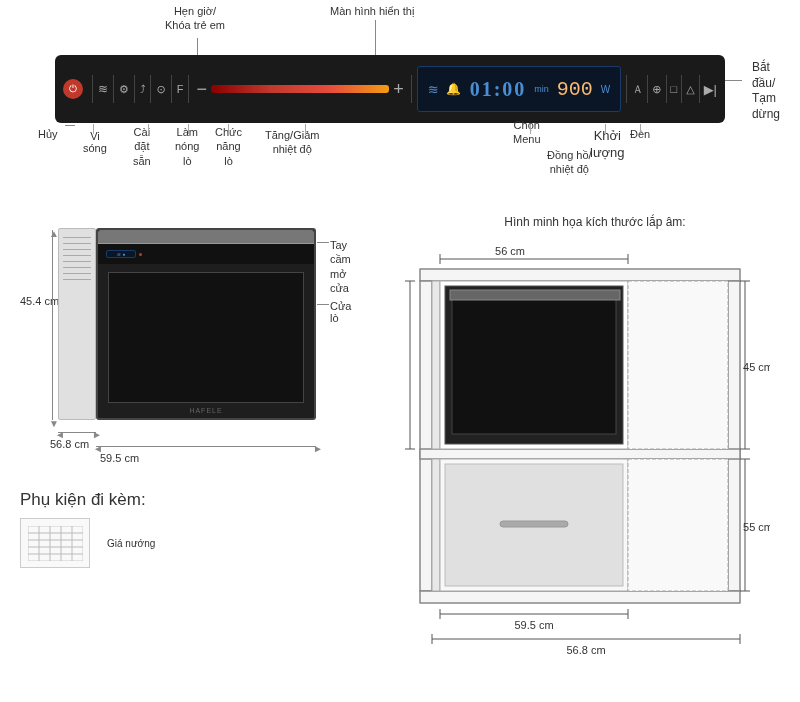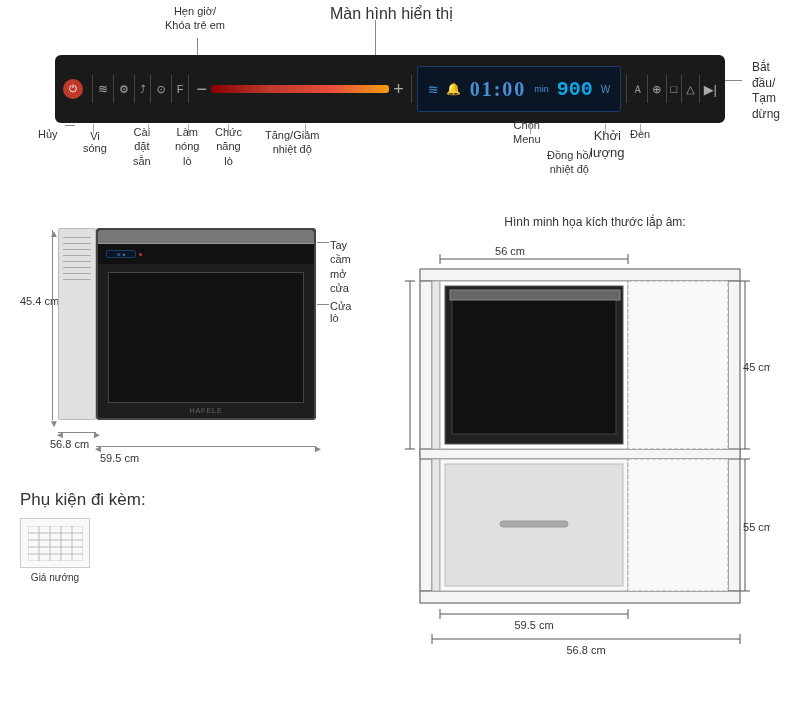--- a/index.html
+++ b/index.html
@@ -20,21 +20,21 @@
 
 <div style="position:relative; width:800px; height:702px; background:#fff;">
 
   <div style="position:absolute; top:4px; left:165px; text-align:center; font-size:11px; line-height:1.3; color:#333;">
     <span style="white-space:pre-line;">Hẹn giờ/
 Khóa trẻ em</span>
   </div>
 
   <div style="position:absolute; top:38px; left:197px; width:1px; height:28px; background:#888;"></div>
 
-  <div style="position:absolute; top:4px; left:330px; text-align:left; font-size:16px; line-height:1.3; color:#333;">
+  <div style="position:absolute; top:4px; left:330px; text-align:left; font-size:11px; line-height:1.3; color:#333;">
     <span>Màn hình hiển thị</span>
   </div>
   <div style="position:absolute; top:20px; left:375px; width:1px; height:46px; background:#888;"></div>
 
   <div style="position:absolute; top:60px; right:20px; text-align:left; font-size:12px; line-height:1.3; color:#333;">
     <span style="white-space:pre-line;">Bắt
 đầu/
 Tạm
 dừng</span>
   </div>
@@ -75,21 +75,21 @@
 
     <div style="color:#aaa;font-size:18px;flex-shrink:0;margin:0 2px;">+</div>
 
     <div style="width:1px;height:28px;background:#444;margin:0 3px;flex-shrink:0;"></div>
 
     <div style="background:#0a1525;border:1px solid #1a3a6a;border-radius:3px;height:46px;display:flex;align-items:center;padding:0 10px;gap:8px;flex-shrink:0;">
       <span style="color:#4a8fd4;font-size:13px;">≋</span>
       <span style="color:#4a8fd4;font-size:12px;">🔔</span>
       <span style="color:#4a8fd4;font-size:20px;font-weight:bold;font-family:Liberation Serif, serif;letter-spacing:2px;">01:00</span>
       <span style="color:#4a8fd4;font-size:9px;">min</span>
-      <span style="color:#0ea5e9;font-size:20px;font-weight:bold;font-family:'Courier New',monospace;">900</span>
+      <span style="color:#fdba74;font-size:20px;font-weight:normal;font-family:'Courier New',monospace;">900</span>
       <span style="color:#4a8fd4;font-size:10px;vertical-align:super;">W</span>
     </div>
 
     <div style="width:1px;height:28px;background:#444;margin:0 3px;flex-shrink:0;"></div>
 
     <div style="color:#aaa;font-size:11px;flex-shrink:0;">Ａ</div>
 
     <div style="width:1px;height:28px;background:#444;margin:0 2px;flex-shrink:0;"></div>
 
     <div style="color:#aaa;font-size:11px;flex-shrink:0;">⊕</div>
@@ -203,21 +203,21 @@
     <div style="position:absolute;top:243px;left:293px;font-size:10px;color:#888;">►</div>
   </div>
 
   <div style="position:absolute;top:490px;left:20px;width:290px;">
 
     <div style="font-size:17px;color:#333;margin-bottom:8px;">Phụ kiện đi kèm:</div>
 
     <div style="display:flex;gap:10px;align-items:flex-start;">
 
 
-      <div style="display:flex;flex-direction:column;align-items:center;gap:4px;">
+      <div style="display:flex;flex-direction:row;align-items:center;gap:17px;">
         <div style="width:70px;height:50px;border:1px solid #ccc;background:#f9f9f9;display:flex;align-items:center;justify-content:center;">
 
           <svg width="55" height="35" viewBox="0 0 55 35">
             <rect x="0" y="0" width="55" height="35" fill="none" stroke="#ccc" stroke-width="1"></rect>
             <line x1="0" y1="7" x2="55" y2="7" stroke="#bbb" stroke-width="1"></line>
             <line x1="0" y1="14" x2="55" y2="14" stroke="#bbb" stroke-width="1"></line>
             <line x1="0" y1="21" x2="55" y2="21" stroke="#bbb" stroke-width="1"></line>
             <line x1="0" y1="28" x2="55" y2="28" stroke="#bbb" stroke-width="1"></line>
             <line x1="11" y1="0" x2="11" y2="35" stroke="#bbb" stroke-width="1"></line>
             <line x1="22" y1="0" x2="22" y2="35" stroke="#bbb" stroke-width="1"></line>

